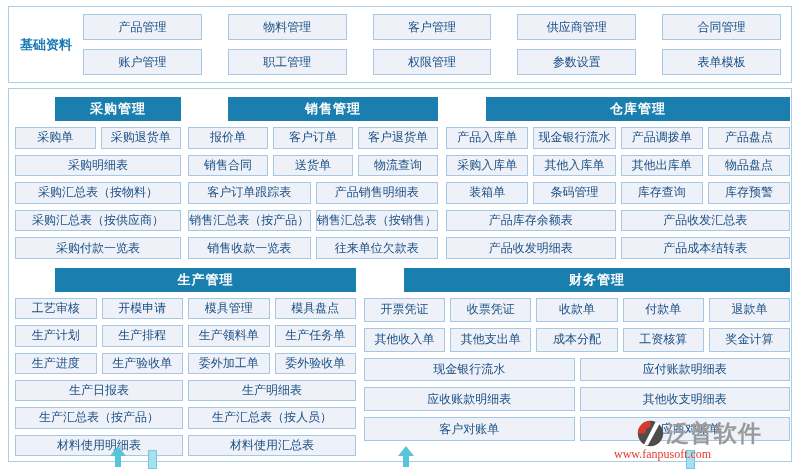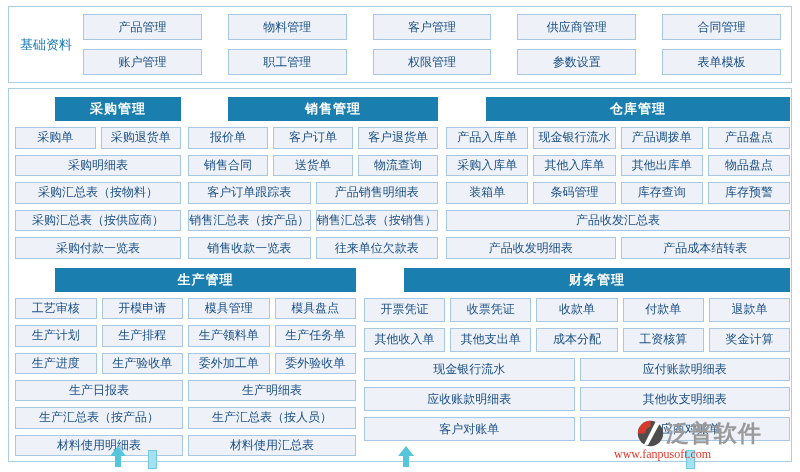--- a/index.html
+++ b/index.html
@@ -14,21 +14,21 @@
   *{margin:0;padding:0;box-sizing:border-box;}
   html,body{width:800px;height:472px;background:#ffffff;overflow:hidden;
     font-family:"Liberation Sans", sans-serif;}
   .canvas{position:relative;width:800px;height:472px;background:#fff;}
 
   
   .base-box{position:absolute;left:8px;top:6px;width:784px;height:77px;
     border:1px solid var(--section-border);background:#fff;
     display:flex;align-items:center;padding:7px 10px 7px 8px;}
   .base-label{width:58px;flex:0 0 58px;color:var(--label-text);
-    font-weight:normal;font-size:13px;text-align:center;}
+    font-weight:bold;font-size:13px;text-align:center;}
   .base-grid{flex:1;height:100%;display:grid;
     grid-template-columns:repeat(5,1fr);grid-template-rows:1fr 1fr;
     gap:9px 26px;padding-left:8px;}
 
   
   .main-box{position:absolute;left:8px;top:88px;width:784px;height:374px;
     border:1px solid var(--section-border);background:#fff;}
   .panel{position:absolute;display:flex;flex-direction:column;}
   .panel-header{height:24px;flex:0 0 24px;background:var(--header-bg);
     color:#ffffff;font-weight:bold;font-size:13px;
@@ -145,20 +145,21 @@
             <div class="btn">其他出库单</div>
             <div class="btn">物品盘点</div>
           </div>
           <div class="row">
             <div class="btn">装箱单</div>
             <div class="btn">条码管理</div>
             <div class="btn">库存查询</div>
             <div class="btn">库存预警</div>
           </div>
           <div class="row">
+            <div class="btn">产品库存余额表</div>
             <div class="btn">产品收发汇总表</div>
           </div>
           <div class="row">
             <div class="btn">产品收发明细表</div>
             <div class="btn">产品成本结转表</div>
           </div>
         </div>
     </div>
 
     <div class="panel" id="panel-production" style="left:6px;top:179px;width:341px;height:188px;">

